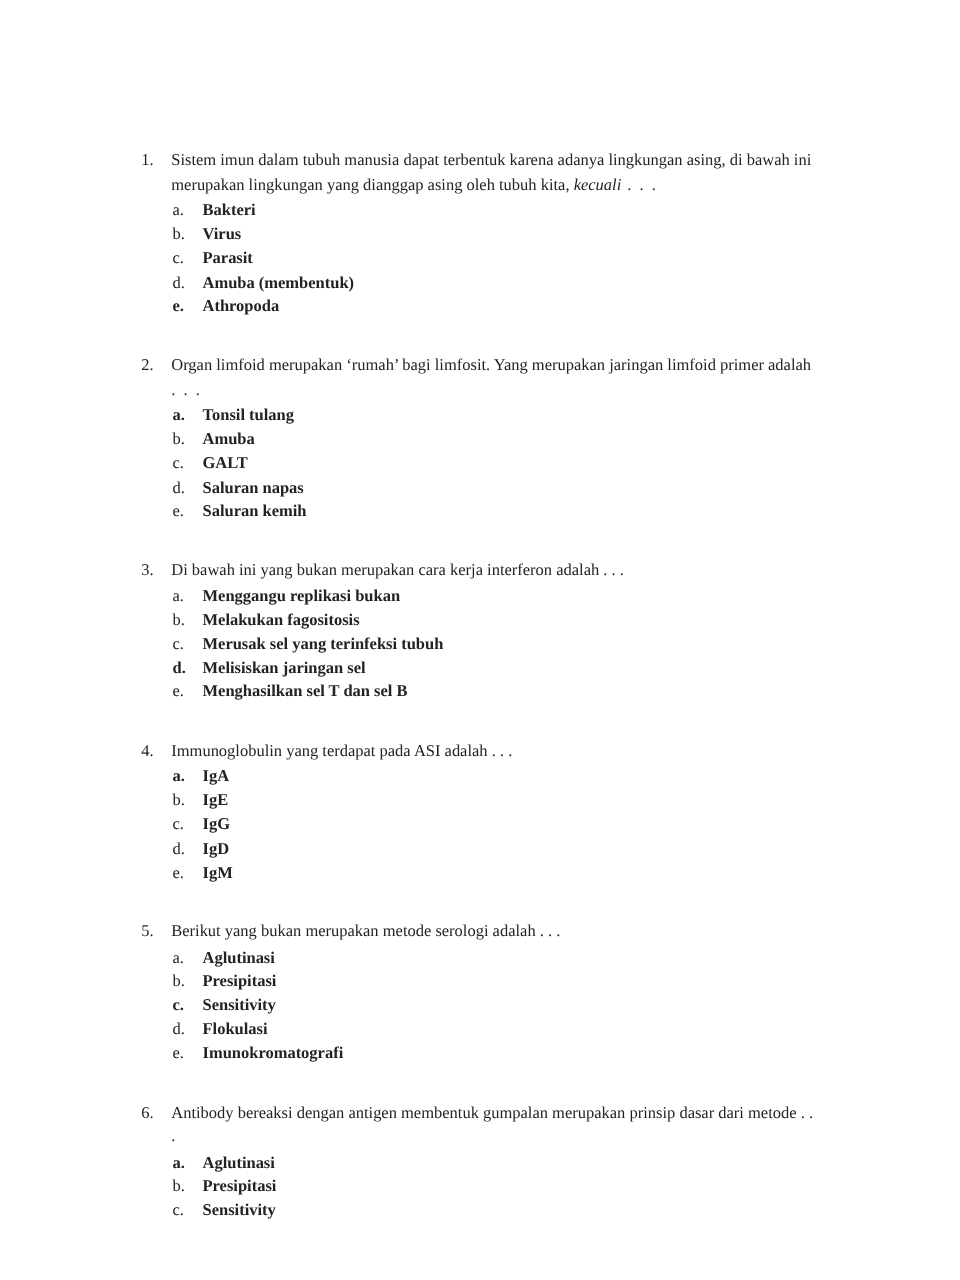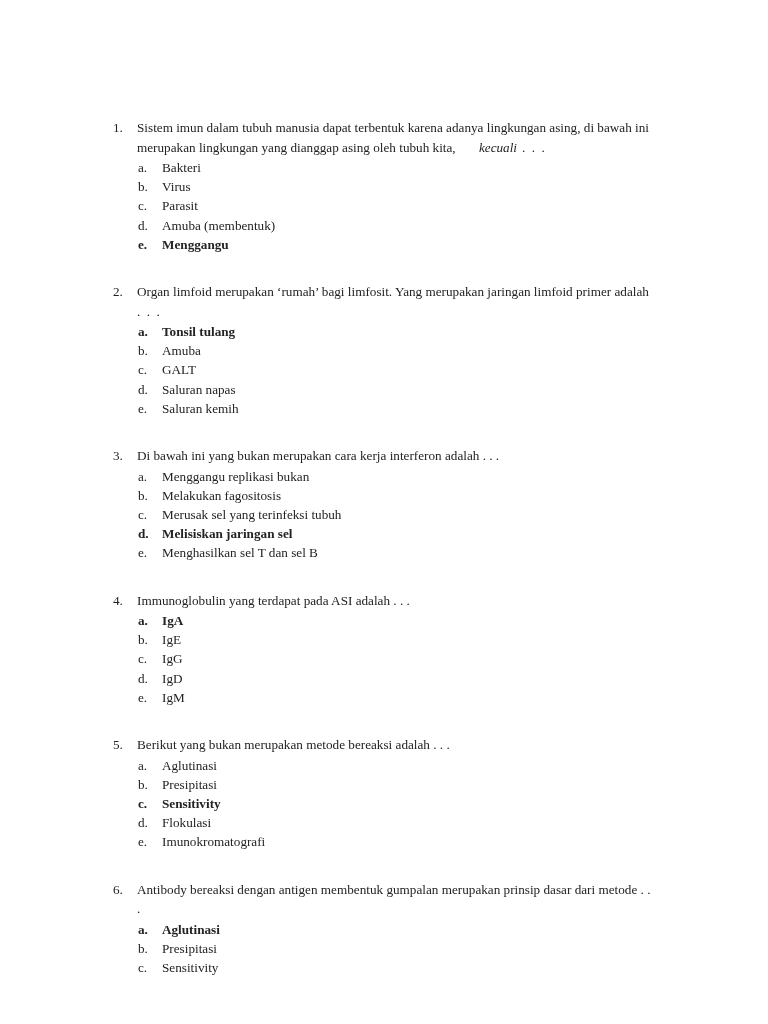--- a/index.html
+++ b/index.html
@@ -47,21 +47,20 @@
     width: 24px;
     flex: 0 0 24px;
     text-align: left;
   }
   .q-text {
     flex: 1 1 auto;
     text-align: left;
   }
   .q-text .it {
     font-style: italic;
-    margin-left: 20px;
   }
   .ellipsis {
     letter-spacing: 1.6px;
   }
 
   
   .q-tail {
     margin-left: 24px;
     font-size: 13.2px;
     line-height: 19.5px;
@@ -78,20 +77,21 @@
     font-size: 13.2px;
     line-height: 19.2px;
   }
   .opt-letter {
     width: 24px;
     flex: 0 0 24px;
     text-align: left;
   }
   .opt-text {
     flex: 1 1 auto;
+    font-weight: bold;
   }
   .option-row.correct .opt-letter,
   .option-row.correct .opt-text {
     font-weight: bold;
   }
 </style>
 </head>
 <body>
 
 <div class="page">
@@ -113,21 +113,21 @@
           <div class="option-row">
             <span class="opt-letter">c.</span>
             <span class="opt-text">Parasit</span>
           </div>
           <div class="option-row">
             <span class="opt-letter">d.</span>
             <span class="opt-text">Amuba (membentuk)</span>
           </div>
           <div class="option-row correct">
             <span class="opt-letter">e.</span>
-            <span class="opt-text">Menggangu</span>
+            <span class="opt-text">Athropoda</span>
           </div>
         </div>
       </div>
       <div class="question-block">
         <div class="question-row">
           <span class="q-number">2.</span>
           <span class="q-text"><span>Organ limfoid merupakan ‘rumah’ bagi limfosit. Yang merupakan jaringan limfoid primer adalah</span></span>
         </div>
         <div class="q-tail ellipsis">. . .</div>
         <div class="options">
@@ -205,21 +205,21 @@
           </div>
           <div class="option-row">
             <span class="opt-letter">e.</span>
             <span class="opt-text">IgM</span>
           </div>
         </div>
       </div>
       <div class="question-block">
         <div class="question-row">
           <span class="q-number">5.</span>
-          <span class="q-text"><span>Berikut yang bukan merupakan metode bereaksi adalah . . .</span></span>
+          <span class="q-text"><span>Berikut yang bukan merupakan metode serologi adalah . . .</span></span>
         </div>
         <div class="options">
           <div class="option-row">
             <span class="opt-letter">a.</span>
             <span class="opt-text">Aglutinasi</span>
           </div>
           <div class="option-row">
             <span class="opt-letter">b.</span>
             <span class="opt-text">Presipitasi</span>
           </div>

